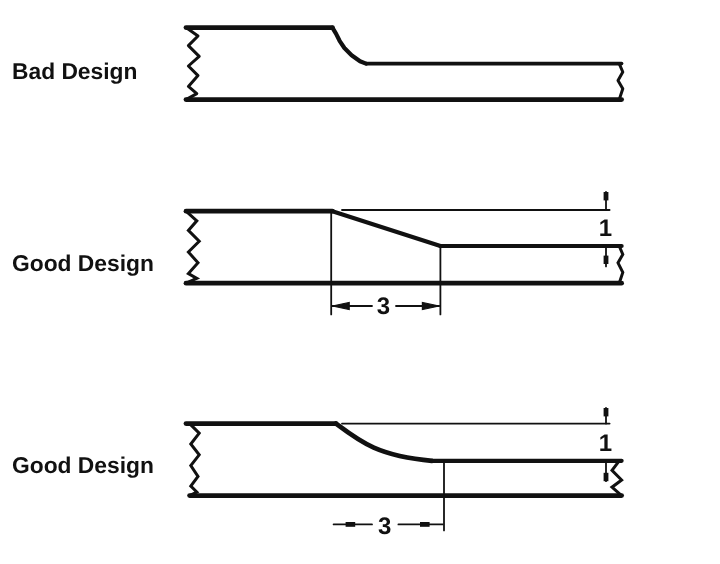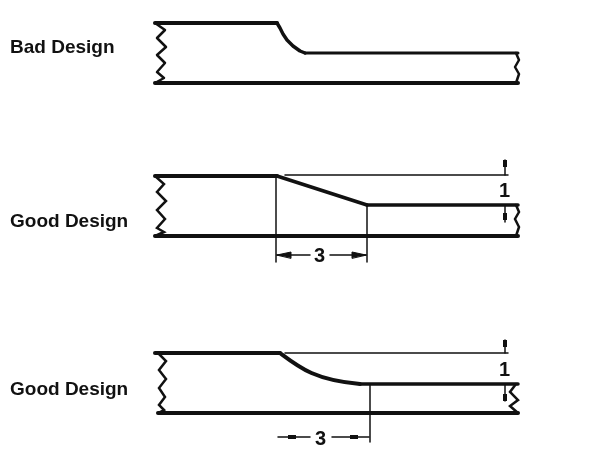--- a/index.html
+++ b/index.html
@@ -4,21 +4,21 @@
 <style>
   html, body { margin:0; padding:0; background:#ffffff; }
   body { width:600px; height:470px; position:relative; overflow:hidden; font-family:"Liberation Sans", sans-serif; }
   .label { position:absolute; font-weight:bold; font-size:19px; color:#111; }
   svg { position:absolute; left:0; top:0; }
   .dimtext { font-family:"Liberation Sans", sans-serif; font-weight:bold; font-size:20px; fill:#111; }
 </style>
 </head>
 <body>
 
-<div class="label" style="left:10px;top:36px;">Bad Design</div>
+<div class="label" style="left:10px;top:50px;">Bad Design</div>
 <div class="label" style="left:10px;top:210px;">Good Design</div>
 <div class="label" style="left:10px;top:378px;">Good Design</div>
 
 <svg width="600" height="470" viewBox="0 0 600 470">
 
   <g stroke="#111" fill="none" stroke-linecap="round" stroke-linejoin="round">
     <path d="M155 23 L277 23" stroke-width="4"></path>
     <path d="M277 23 L280 28 L283 34 L287 40 L293 46 L300 51 L305 53" stroke-width="3.5"></path>
     <path d="M305 53 L518 53" stroke-width="3"></path>
     <path d="M155 83 L518 83" stroke-width="4"></path>

